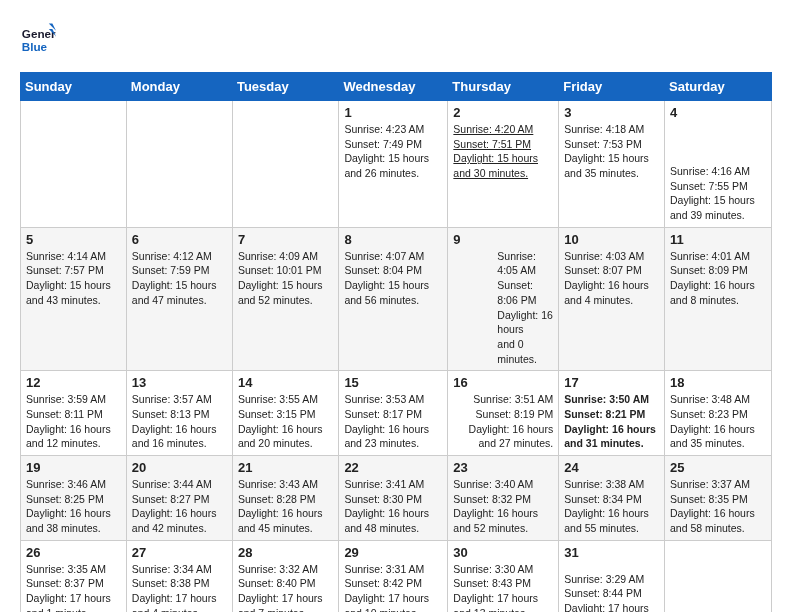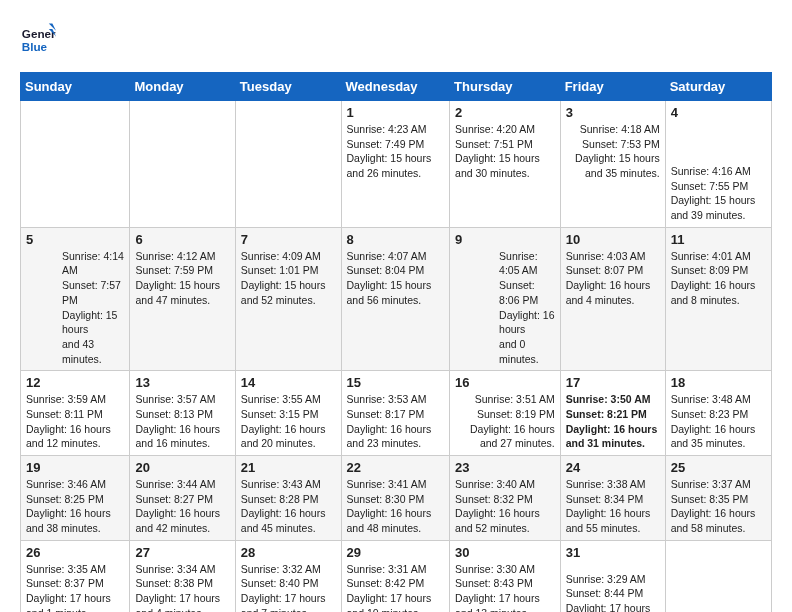--- a/index.html
+++ b/index.html
@@ -117,59 +117,59 @@
         <td class="empty-cell"></td>
         <td>
           <span class="day-num">1</span>
           <div class="day-detail" style="white-space: pre-line;">Sunrise: 4:23 AM
 Sunset: 7:49 PM
 Daylight: 15 hours
 and 26 minutes.</div>
         </td>
         <td>
           <span class="day-num">2</span>
-          <div class="day-detail" style="white-space: pre-line;">Sunrise: 4:20 AM
+          <div class="day-detail" style="white-space: pre-line; text-decoration: underline;">Sunrise: 4:20 AM
 Sunset: 7:51 PM
 Daylight: 15 hours
 and 30 minutes.</div>
         </td>
         <td>
           <span class="day-num">3</span>
-          <div class="day-detail" style="white-space: pre-line; text-align: right;">Sunrise: 4:18 AM
+          <div class="day-detail" style="white-space: pre-line;">Sunrise: 4:18 AM
 Sunset: 7:53 PM
 Daylight: 15 hours
 and 35 minutes.</div>
         </td>
         <td>
           <span class="day-num">4</span>
           <div class="day-detail" style="white-space: pre-line; margin-top: 44px;">Sunrise: 4:16 AM
 Sunset: 7:55 PM
 Daylight: 15 hours
 and 39 minutes.</div>
         </td>
       </tr>
       <tr>
         <td>
           <span class="day-num">5</span>
-          <div class="day-detail" style="white-space: pre-line; margin-left: 36px;">Sunrise: 4:14 AM
+          <div class="day-detail" style="white-space: pre-line;">Sunrise: 4:14 AM
 Sunset: 7:57 PM
 Daylight: 15 hours
 and 43 minutes.</div>
         </td>
         <td>
           <span class="day-num">6</span>
           <div class="day-detail" style="white-space: pre-line;">Sunrise: 4:12 AM
 Sunset: 7:59 PM
 Daylight: 15 hours
 and 47 minutes.</div>
         </td>
         <td>
           <span class="day-num">7</span>
           <div class="day-detail" style="white-space: pre-line;">Sunrise: 4:09 AM
-Sunset: 1:01 PM
+Sunset: 10:01 PM
 Daylight: 15 hours
 and 52 minutes.</div>
         </td>
         <td>
           <span class="day-num">8</span>
           <div class="day-detail" style="white-space: pre-line;">Sunrise: 4:07 AM
 Sunset: 8:04 PM
 Daylight: 15 hours
 and 56 minutes.</div>
         </td>

